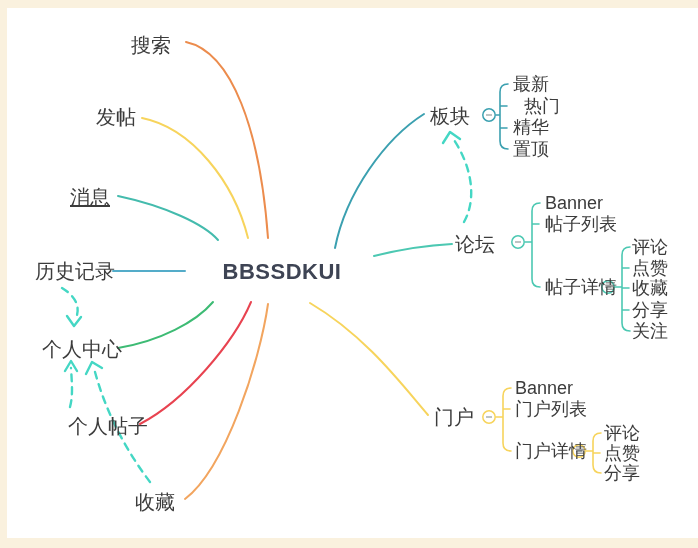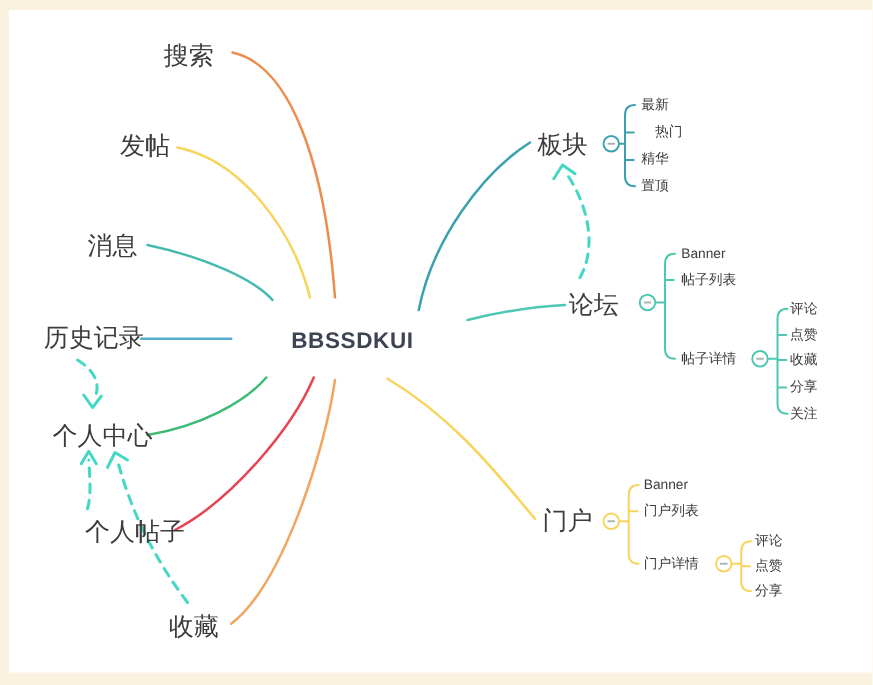--- a/index.html
+++ b/index.html
@@ -2,22 +2,22 @@
 <html><head>
 <meta charset="utf-8">
 <style>
   html,body{margin:0;padding:0;}
   body{font-family:"Liberation Sans","DejaVu Sans",sans-serif;}
   .stage{position:relative;width:698px;height:548px;background:#FAF1DE;overflow:hidden;}
   .canvas{position:absolute;left:7px;top:8px;right:0;bottom:10px;background:#FFFFFF;}
   svg.links{position:absolute;left:0;top:0;width:698px;height:548px;}
   .label{position:absolute;white-space:nowrap;color:#3C3C3C;}
   .node{font-size:20px;line-height:20px;}
-  .child{font-size:11px;line-height:18px;}
-  .title{font-size:18px;line-height:28px;font-weight:bold;color:#3E4454;letter-spacing:0.5px;width:144px;text-align:center;}
+  .child{font-size:18px;line-height:18px;}
+  .title{font-size:22px;line-height:28px;font-weight:bold;color:#3E4454;letter-spacing:0.5px;width:144px;text-align:center;}
 </style>
 </head>
 <body>
 
 <div class="stage">
   <div class="canvas"></div>
 
   <svg class="links" viewBox="0 0 698 548">
 
     <g fill="none" stroke-width="2" stroke-linecap="round">
@@ -81,21 +81,21 @@
         <circle cx="579" cy="451" r="6.2" fill="none" stroke="#F7D45C"></circle>
         <path d="M576,451 L582,451" stroke="#A9B0B0"></path>
       </g>
     </g>
   </svg>
 
   <div class="label title" style="left:210px;top:258px;">BBSSDKUI</div>
 
   <div class="label node" style="left:131px;top:35px;">搜索</div>
   <div class="label node" style="left:96px;top:107px;">发帖</div>
-  <div class="label node" style="left:70px;top:187px;">消息</div>
+  <div class="label node" style="left:70px;top:187px;text-decoration:underline;">消息</div>
   <div class="label node" style="left:35px;top:261px;">历史记录</div>
   <div class="label node" style="left:42px;top:339px;">个人中心</div>
   <div class="label node" style="left:68px;top:418px;font-family:Liberation Mono, monospace;">个人帖子</div>
   <div class="label node" style="left:135px;top:492px;">收藏</div>
 
   <div class="label node" style="left:430px;top:106px;">板块</div>
   <div class="label node" style="left:455px;top:234px;">论坛</div>
   <div class="label node" style="left:434px;top:407px;">门户</div>
 
   <div class="label child" style="left:513px;top:75px;">最新</div>

